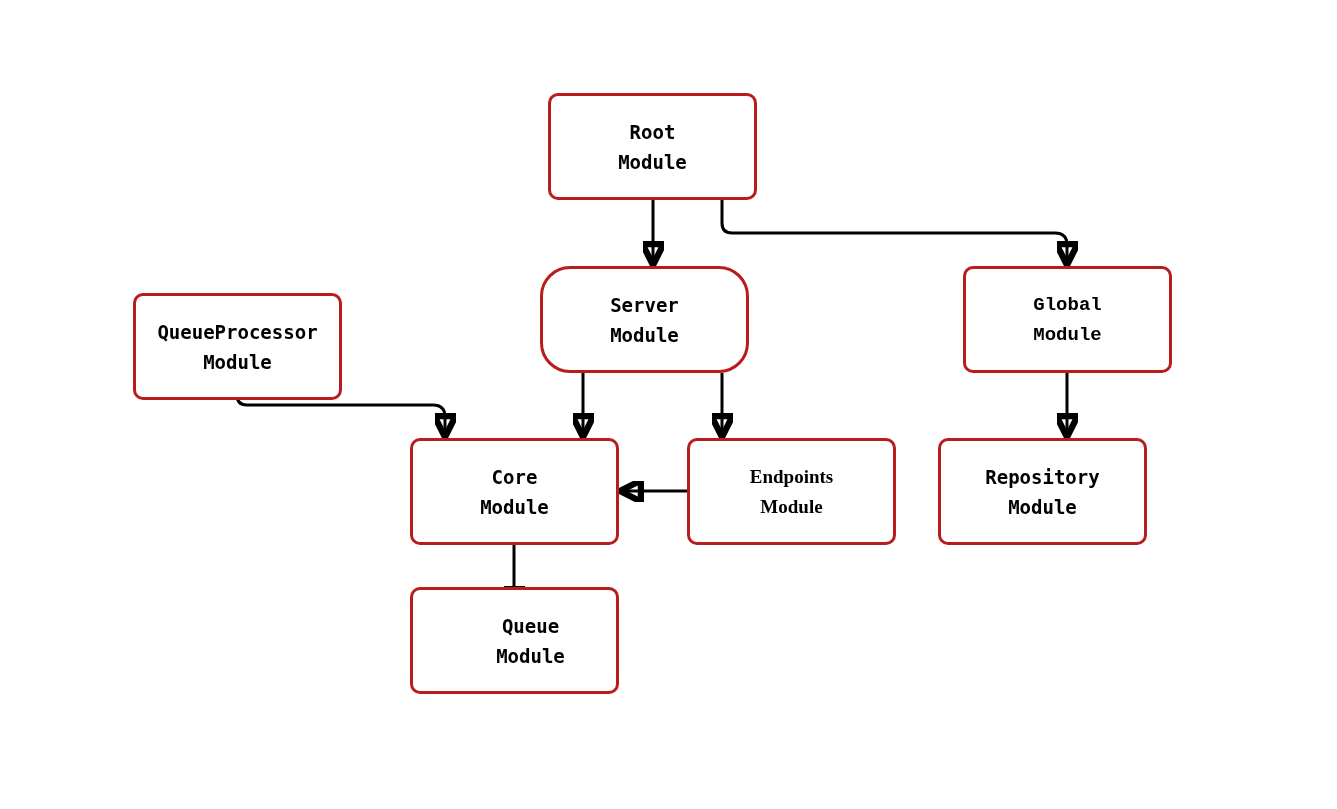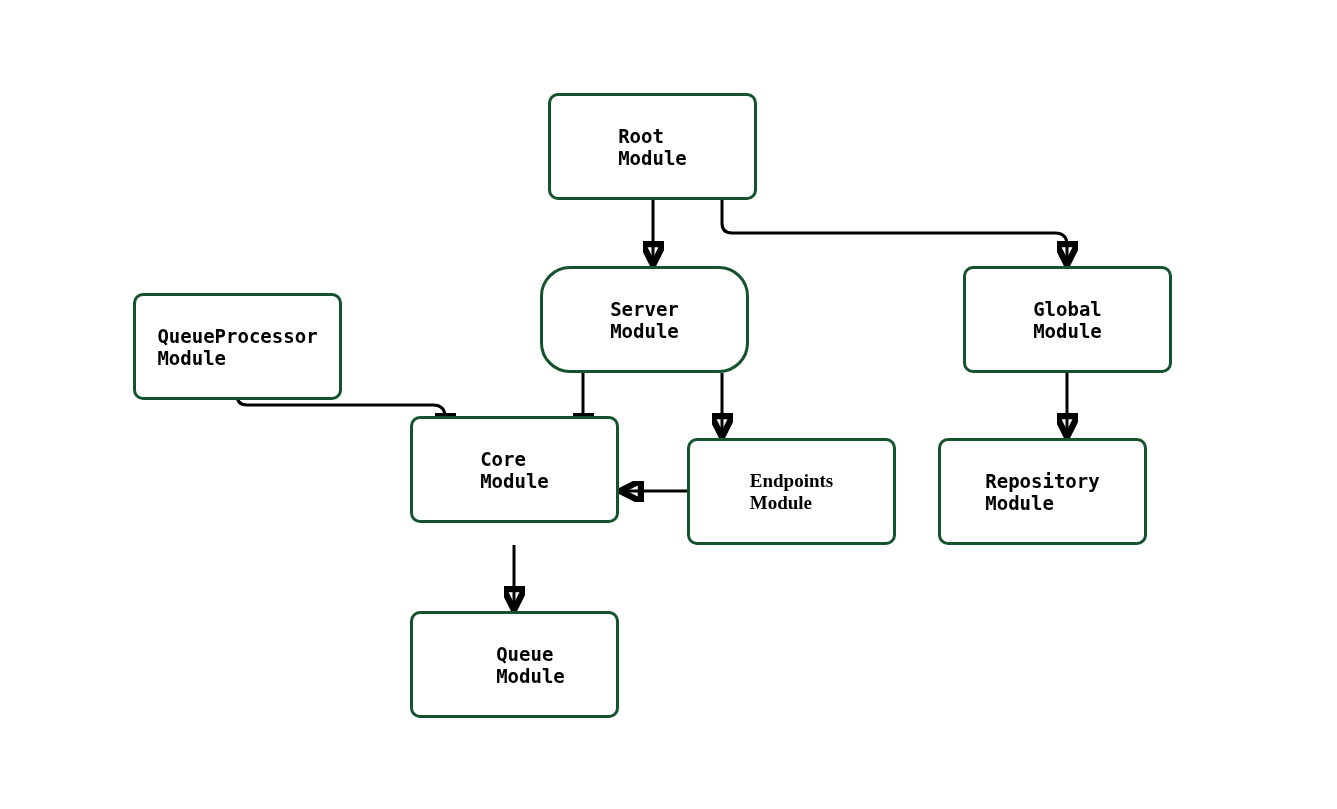--- a/index.html
+++ b/index.html
@@ -26,40 +26,40 @@
     fill: none;
     stroke: #000000;
     stroke-width: 3;
   }
   .node {
     position: absolute;
     width: 209px;
     height: 107px;
     box-sizing: border-box;
     background: #ffffff;
-    border: 3px solid #14532d;
+    border: 3px solid #b91c1c;
     border-radius: 10px;
     display: flex;
     align-items: center;
     justify-content: center;
-    text-align: left;
+    text-align: center;
     font-size: 19px;
-    line-height: 22px;
+    line-height: 30px;
     font-weight: bold;
     color: #000000;
     white-space: pre-line;
   }
   #node-root          { left: 548px;  top: 93px;  }
   #node-queueprocessor{ left: 133px;  top: 266px; margin-top: 27px; }
   #node-server        { left: 540px;  top: 266px; border-radius: 30px; }
-  #node-global        { left: 963px;  top: 266px; }
-  #node-core          { left: 410px;  top: 416px; }
+  #node-global        { left: 963px;  top: 266px; font-family: Liberation Mono, monospace; }
+  #node-core          { left: 410px;  top: 438px; }
   #node-endpoints     { left: 687px;  top: 438px; font-family: Liberation Serif, serif; }
   #node-repository    { left: 938px;  top: 438px; }
-  #node-queue         { left: 410px;  top: 611px; padding-left: 32px; }
+  #node-queue         { left: 410px;  top: 587px; padding-left: 32px; }
 </style>
 </head>
 <body>
 
 <div id="canvas">
 
   <svg id="edges" viewBox="0 0 1337 809" xmlns="http://www.w3.org/2000/svg">
     <defs>
       <marker id="arrow" viewBox="0 0 10 10" refX="9" refY="5" markerWidth="9" markerHeight="7" orient="auto-start-reverse">
         <path d="M0 0 L10 5 L0 10 z" fill="#000000" stroke="none"></path>

